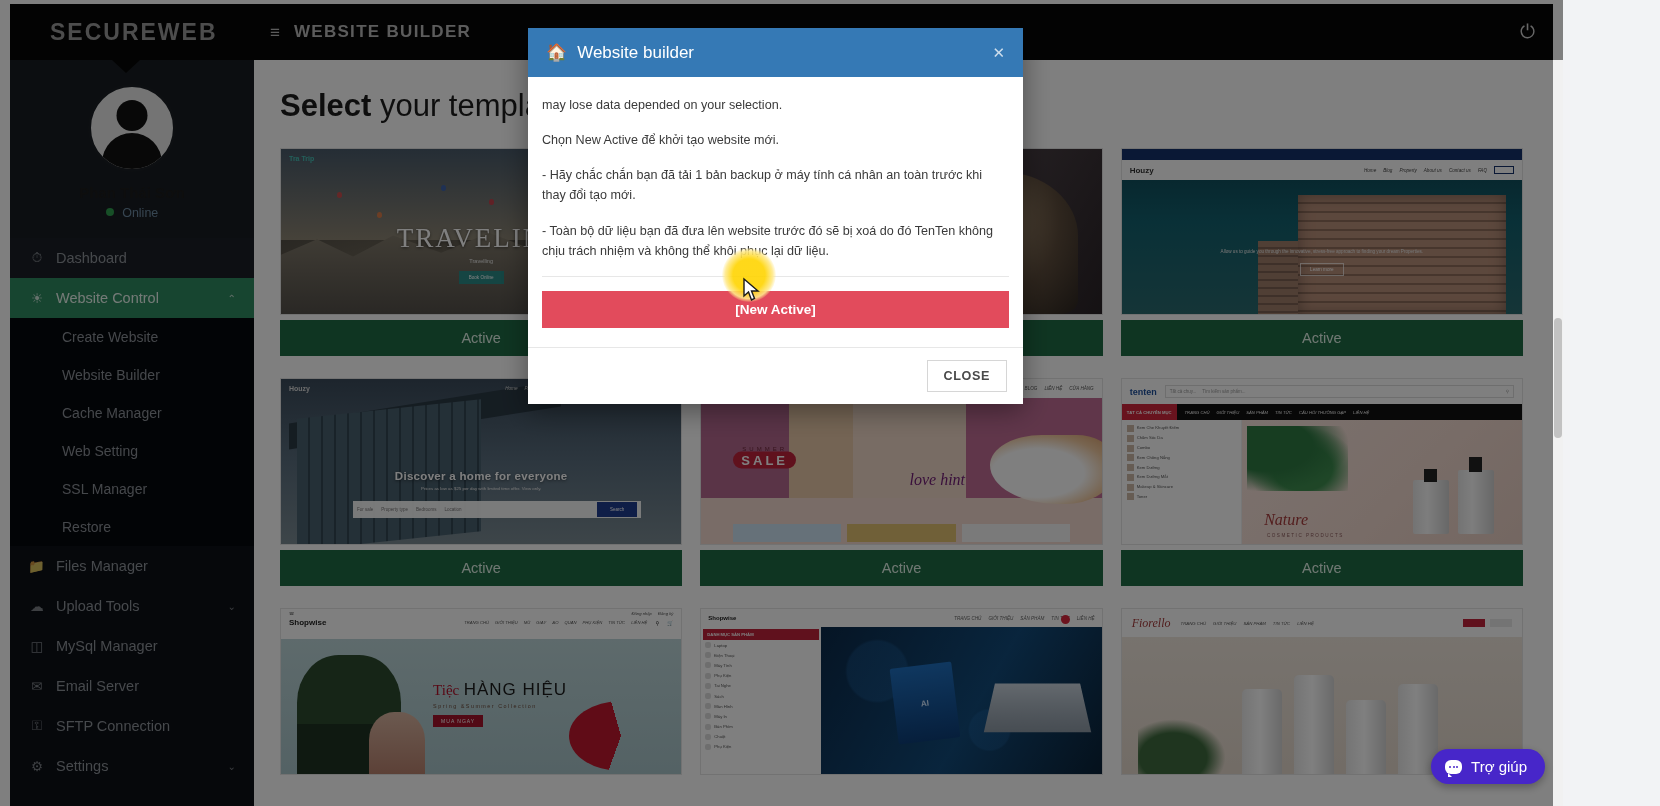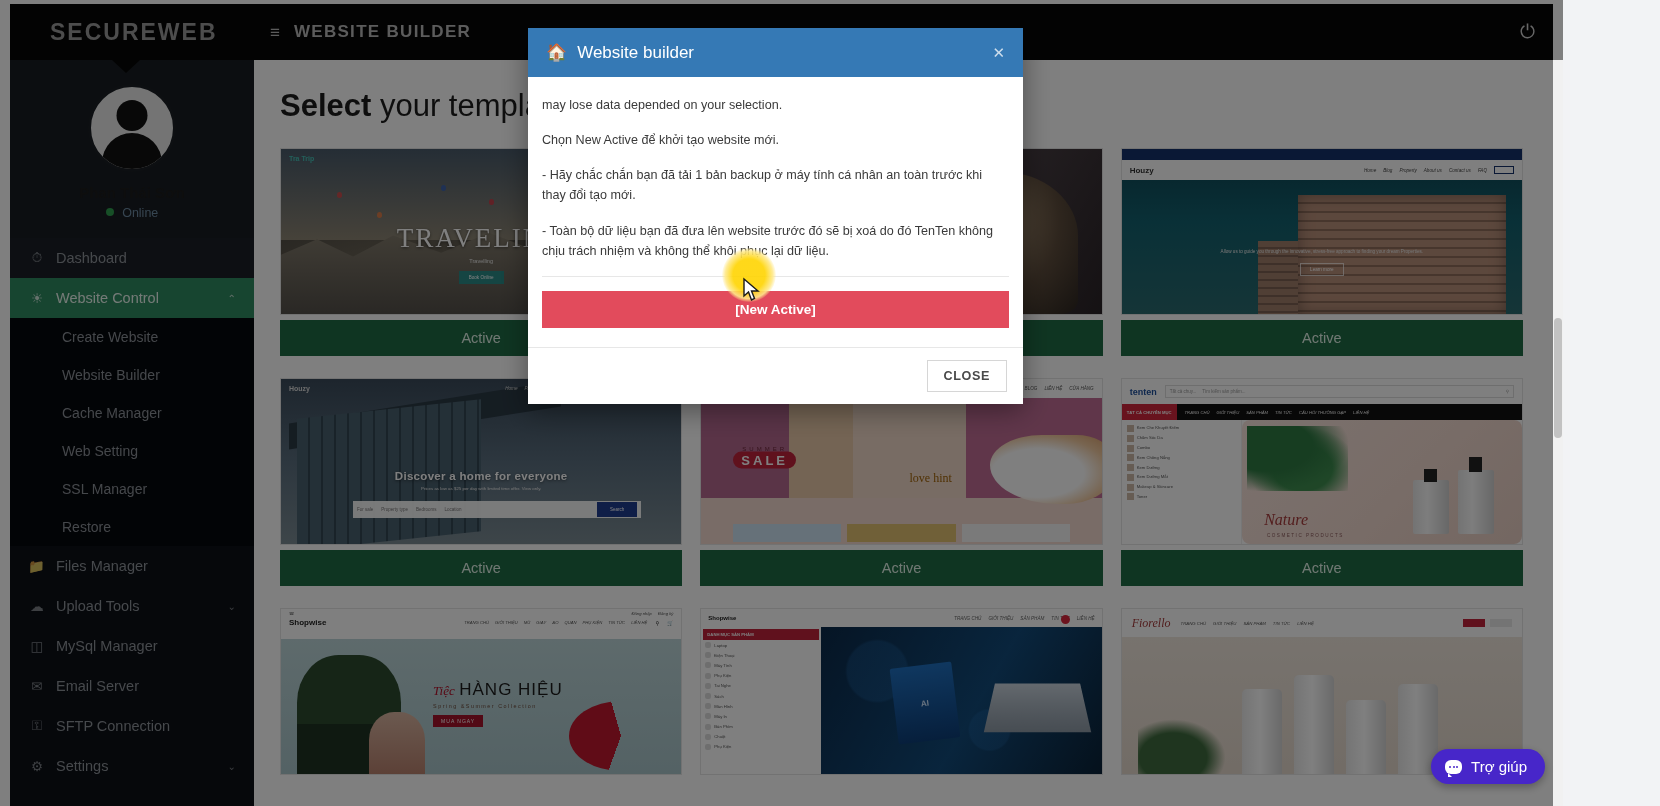--- a/index.html
+++ b/index.html
@@ -195,21 +195,21 @@
       background: linear-gradient(90deg,#b4688f 0 22%, #e8c9a8 22% 38%, #f0d9c8 38% 66%, #c06d95 66% 100%); }
   .t-summer .sale { position:absolute; left:6%; top:47%; transform:translateY(-50%);
       text-align:center; z-index:4;margin-left:8px; }
   .t-summer .sale .s1 { font-size:6px; letter-spacing:3px; color:#6d2639; }
   .t-summer .sale .s2 { font-size:13px; font-weight:bold; color:#fff;
       background:#c0223b; border-radius:12px; padding:1px 8px; letter-spacing:3px; }
   .t-summer .shoe { position:absolute; right:-2%; top:34%; width:30%; height:42%;
       background: radial-gradient(ellipse at 40% 55%, #fff 0 45%, #f0c9a0 70%, #d79a62 100%);
       border-radius: 46% 30% 40% 60%; }
   .t-summer .script { position:absolute; left:52%; top:56%; font-family:"Liberation Serif",serif;
-      color:#a16207; font-size:12px; z-index:4; }
+      font-style:italic; color:#701a75; font-size:16px; z-index:4; }
   .t-summer .row { position:absolute; left:8%; right:8%; bottom:2px; height:18px;
       display:flex; gap:6px; z-index:4; }
   .t-summer .row i { flex:1; background:#cde3f2; }
 
   
   .t-ten { background:#fff; }
   .t-ten .hdr { position:absolute; top:0; left:0; right:0; height:25px;
       background:#fff; display:flex; align-items:center; gap:8px; padding:0 8px; z-index:4; }
   .t-ten .logo { color:#1d4e9b; font-weight:bold; font-size:9px; }
   .t-ten .srch { flex:1; height:13px; border:1px solid #ddd; font-size:4.5px;
@@ -220,21 +220,21 @@
       padding:0 5px; display:flex; align-items:center; font-weight:bold; }
   .t-ten .redbar .lnks { display:flex; gap:7px; align-items:center; padding-left:8px;
       font-size:4.2px; color:#eee; }
   .t-ten .sidecol { position:absolute; top:41px; left:0; width:30%; bottom:0;
       background:#fff; border-right:1px solid #eee; padding:3px; z-index:4; }
   .t-ten .sidecol div { font-size:4.2px; color:#555; padding:2.4px 0 2.4px 12px;
       position:relative; }
   .t-ten .sidecol div::before { content:""; position:absolute; left:2px; top:2px;
       width:7px; height:7px; background:#cdb9a6; }
   .t-ten .banner { position:absolute; top:41px; left:30%; right:0; bottom:0;
-      background: linear-gradient(135deg,#f6e3dc 0%, #f1d9cf 55%, #e8cec3 100%); border-radius: 8px; }
+      background: linear-gradient(135deg,#f6e3dc 0%, #f1d9cf 55%, #e8cec3 100%); }
   .t-ten .leaf { position:absolute; left:2%; top:5%; width:36%; height:52%;
       background: radial-gradient(ellipse at 20% 30%, #2f7a43 0 40%, transparent 72%),
                   radial-gradient(ellipse at 55% 65%, #3e8d4f 0 38%, transparent 70%); }
   .t-ten .nat { position:absolute; left:8%; bottom:12%; font-family:"Liberation Serif",serif;
       font-style:italic; color:#a63b3b; font-size:16px; }
   .t-ten .natsub { position:absolute; left:9%; bottom:5%; font-size:4.6px;
       letter-spacing:1.5px; color:#8a5b5b; }
   .t-ten .bottle { position:absolute; width:13%; bottom:8%; height:44%;
       background: linear-gradient(90deg,#e7e7e7,#fbfbfb 40%,#cfcfcf); border-radius:2px; }
   .t-ten .bottle::before { content:""; position:absolute; left:32%; top:-20%;
@@ -249,22 +249,22 @@
   .t-hang .hdr .r2 { display:flex; align-items:center; padding:0 8px; gap:8px; }
   .t-hang .hdr .brandn { font-weight:bold; font-size:8px; color:#222; }
   .t-hang .hdr .lk { display:flex; gap:6px; margin-left:auto; font-size:4.2px; color:#555; }
   .t-hang .img { position:absolute; top:30px; left:0; right:0; bottom:0;
       background: linear-gradient(#bcd5d8, #a8c4c9); }
   .t-hang .ladies { position:absolute; left:4%; bottom:0; width:26%; height:88%;
       background: linear-gradient(#2c4a2f 0 58%, #1e3322 58% 100%); border-radius: 40% 40% 0 0; }
   .t-hang .ladies2 { position:absolute; left:22%; bottom:0; width:14%; height:46%;
       background: linear-gradient(#d8b4a0, #b9826f); border-radius: 45% 45% 0 0; }
   .t-hang .tt { position:absolute; left:38%; top:30%; z-index:4; }
-  .t-hang .tt .s1 { font-family:"Liberation Serif",serif; font-style:italic; color:#b0122a;
-      font-size:13px; display:inline-block; }
+  .t-hang .tt .s1 { font-family:"Liberation Serif",serif; color:#b0122a;
+      font-size:15px; display:inline-block; }
   .t-hang .tt .s2 { font-family:Liberation Sans, sans-serif; font-size:17px; color:#1a1a1a;
       letter-spacing:1px; display:inline-block; }
   .t-hang .tt .s3 { font-size:5.4px; color:#6a4a3a; letter-spacing:1.5px; margin-top:3px; }
   .t-hang .tt .btn { margin-top:5px; background:#a5122a; color:#fff; font-size:5px;
       padding:3px 8px; display:inline-block; letter-spacing:1px; }
   .t-hang .fan { position:absolute; right:2%; bottom:2%; width:26%; height:52%;
       background: conic-gradient(from 200deg, #c0182e 0 40%, transparent 40%);
       border-radius:50%; }
 
   

